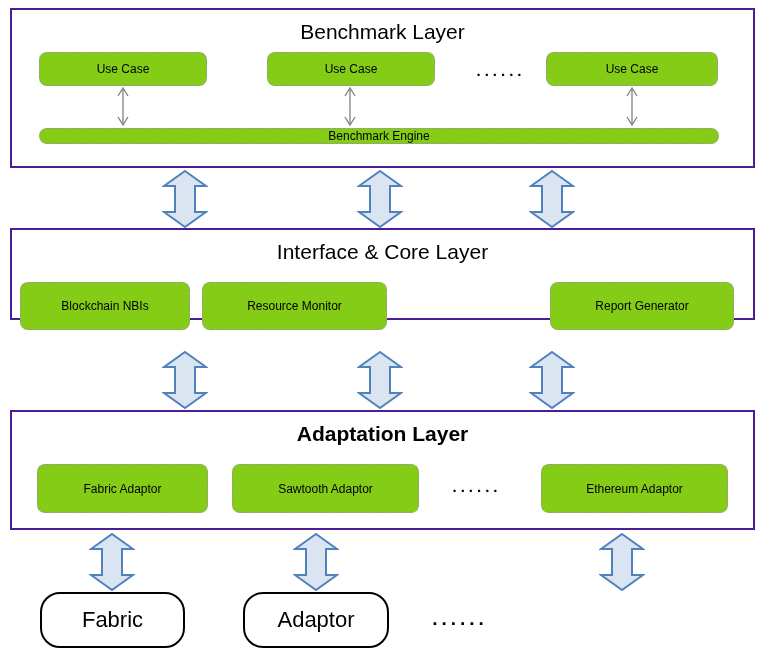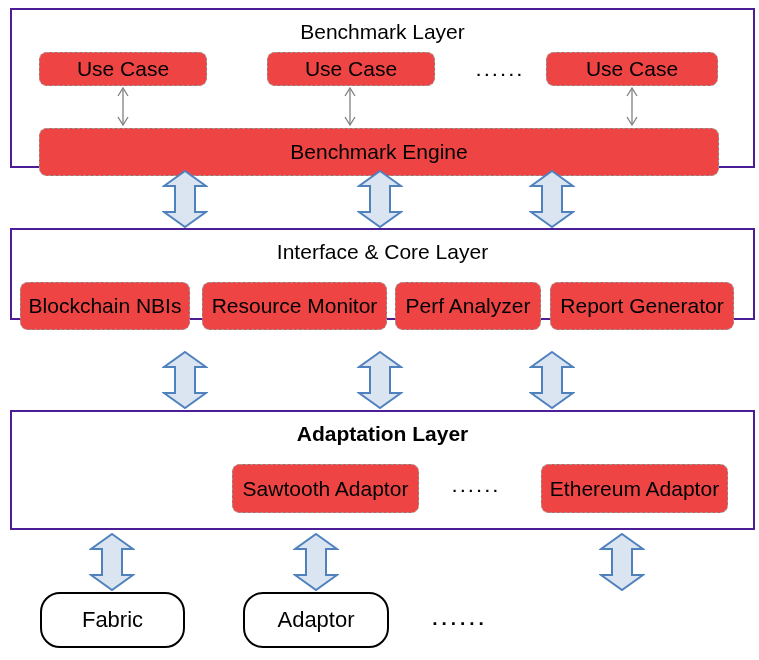--- a/index.html
+++ b/index.html
@@ -9,21 +9,21 @@
   }
   .layer-box{
     position:absolute;border:2px solid #4c1d95;background:#fff;box-sizing:border-box;
   }
   .layer-title{
     position:absolute;left:0;right:0;text-align:center;font-size:21px;line-height:1.2;
   }
   .dashed-box{
     position:absolute;border:1px dashed var(--dash-border,#999);border-radius:8px;
     box-sizing:border-box;display:flex;align-items:center;justify-content:center;
-    font-size:21px;background:#ef4444;white-space:nowrap;
+    font-size:12px;background:#84cc16;white-space:nowrap;
   }
   .node-box{
     position:absolute;border:2px solid #000;border-radius:20px;background:#fff;
     box-sizing:border-box;display:flex;align-items:center;justify-content:center;
     font-size:22px;white-space:nowrap;
   }
   .ellipsis{
     position:absolute;font-weight:bold;letter-spacing:4px;white-space:nowrap;
   }
   .ellipsis.small{font-size:15px;}
@@ -66,21 +66,21 @@
     <svg class="thin-arrow" viewBox="0 0 14 41" style="left:104px;top:76px;">
         <use href="#thin-arrow"></use>
       </svg>
     <svg class="thin-arrow" viewBox="0 0 14 41" style="left:331px;top:76px;">
         <use href="#thin-arrow"></use>
       </svg>
     <svg class="thin-arrow" viewBox="0 0 14 41" style="left:613px;top:76px;">
         <use href="#thin-arrow"></use>
       </svg>
 
-    <div class="dashed-box" style="left:27px;top:118px;width:680px;height:48px;">
+    <div class="dashed-box" style="left:27px;top:118px;width:680px;height:16px;">
       <span>Benchmark Engine</span>
     </div>
   </div>
 
   <svg class="blue-arrow" viewBox="0 0 46 58" style="left:162px;top:170px;">
       <use href="#block-arrow"></use>
     </svg>
   <svg class="blue-arrow" viewBox="0 0 46 58" style="left:357px;top:170px;">
       <use href="#block-arrow"></use>
     </svg>
@@ -90,41 +90,41 @@
 
   <div class="layer-box" style="left:10px;top:228px;width:745px;height:92px;">
     <div class="layer-title" style="top:9px;">Interface &amp; Core Layer</div>
 
     <div class="dashed-box" style="left:8px;top:52px;width:170px;height:48px;">
       <span>Blockchain NBIs</span>
     </div>
     <div class="dashed-box" style="left:190px;top:52px;width:185px;height:48px;">
       <span>Resource Monitor</span>
     </div>
-    <div class="dashed-box" style="left:383px;top:52px;width:146px;height:48px;">
-      <span>Perf Analyzer</span>
-    </div>
     <div class="dashed-box" style="left:538px;top:52px;width:184px;height:48px;">
       <span>Report Generator</span>
     </div>
   </div>
 
   <svg class="blue-arrow" viewBox="0 0 46 58" style="left:162px;top:351px;">
       <use href="#block-arrow"></use>
     </svg>
   <svg class="blue-arrow" viewBox="0 0 46 58" style="left:357px;top:351px;">
       <use href="#block-arrow"></use>
     </svg>
   <svg class="blue-arrow" viewBox="0 0 46 58" style="left:529px;top:351px;">
       <use href="#block-arrow"></use>
     </svg>
 
   <div class="layer-box" style="left:10px;top:410px;width:745px;height:120px;">
     <div class="layer-title" style="top:9px;font-weight:bold;">Adaptation Layer</div>
 
+    <div class="dashed-box" style="left:25px;top:52px;width:171px;height:49px;">
+      <span>Fabric Adaptor</span>
+    </div>
     <div class="dashed-box" style="left:220px;top:52px;width:187px;height:49px;">
       <span>Sawtooth Adaptor</span>
     </div>
     <div class="ellipsis small" style="left:422px;top:66px;width:86px;text-align:center;">......</div>
     <div class="dashed-box" style="left:529px;top:52px;width:187px;height:49px;">
       <span>Ethereum Adaptor</span>
     </div>
   </div>
 
   <svg class="blue-arrow" viewBox="0 0 46 58" style="left:89px;top:533px;">

